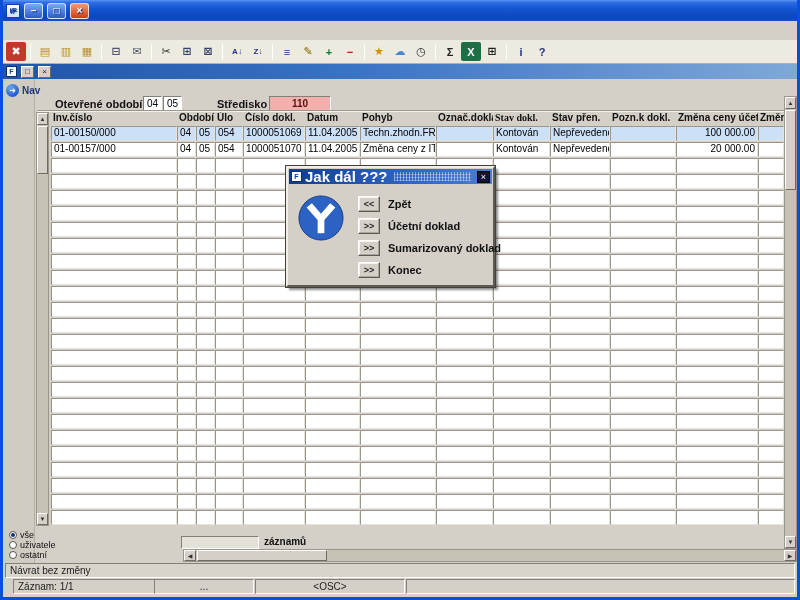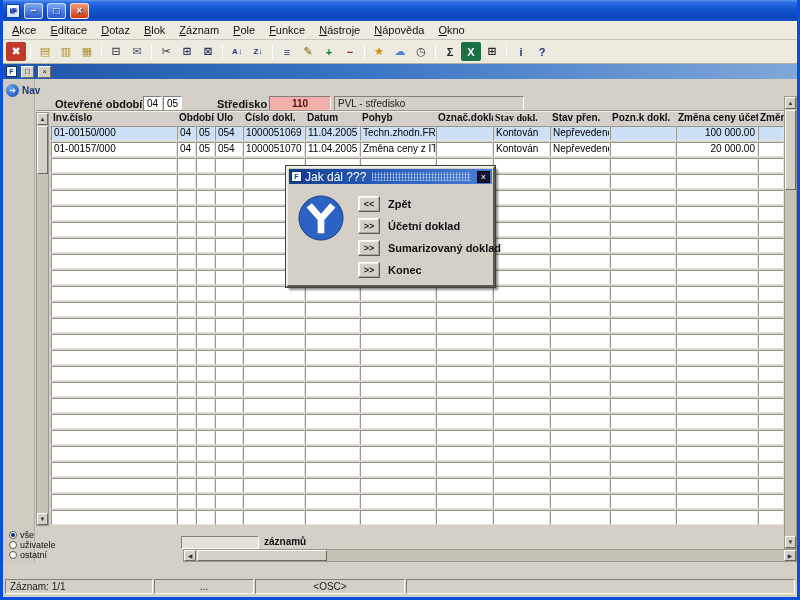--- a/index.html
+++ b/index.html
@@ -56,53 +56,41 @@
 .rdot{width:8px;height:8px;border-radius:50%;background:#fff;border:1px solid #5a5650;position:relative;flex:none}
 .rdot.on::after{content:"";position:absolute;left:1px;top:1px;width:4px;height:4px;border-radius:50%;background:#10307a}
 .recfield{position:absolute;left:178px;top:457px;width:78px;height:13px;background:#E4E1D8;border:1px solid;border-color:#848078 #fff #fff #848078;font-size:9px}
 .reclabel{position:absolute;left:261px;top:457px;font-size:10px;font-weight:bold;color:#111}
 
 .statusmsg{position:absolute;left:2px;top:563px;width:790px;height:15px;background:#D8D4CA;border:1px solid;border-color:#848078 #fff #fff #848078;font-size:10px;padding:1px 4px;color:#222}
 .scell{position:absolute;top:579px;height:15px;background:#D4D0C8;border:1px solid;border-color:#848078 #fff #fff #848078;font-size:10px;padding:1px 4px;color:#222}
 
 .dialog{position:absolute;left:283px;top:166px;width:209px;height:121px;background:#D4D0C8;border:2px solid;border-color:#f0ede6 #5e5a52 #5e5a52 #f0ede6;box-shadow:0 0 0 1px #44403a,3px 3px 2px rgba(30,30,30,.5);z-index:10}
 .dtitle{height:15px;margin:1px;background:linear-gradient(90deg,#123d8e,#2d63c0 55%,#4a7ed0);display:flex;align-items:center;gap:3px;padding:0 2px;color:#fff}
-.dtext{font-weight:normal;font-size:12px;white-space:nowrap}
+.dtext{font-weight:bold;font-size:15px;white-space:nowrap}
 .dpattern{flex:1;height:9px;margin:0 3px;background:repeating-linear-gradient(90deg,rgba(215,228,248,.55) 0 1px,transparent 1px 3px),repeating-linear-gradient(0deg,rgba(215,228,248,.35) 0 1px,transparent 1px 3px)}
 .dclose{width:13px;height:12px;background:#14142e;color:#fff;font-size:9px;line-height:10px;text-align:center;border:1px solid #000;flex:none}
 .dbody{display:flex;padding:10px 6px 6px 10px;gap:14px;align-items:flex-start}
 .dbuttons{display:flex;flex-direction:column;gap:6px;padding-top:1px}
 .drow{display:flex;align-items:center;gap:8px}
 .dbtn{width:22px;height:16px;background:#D4D0C8;border:1px solid;border-color:#fff #5e5a52 #5e5a52 #fff;box-shadow:inset -1px -1px 0 #aaa69c,inset 1px 1px 0 #f6f3ec;font-size:9px;text-align:center;line-height:14px;font-weight:bold;color:#222;flex:none}
 .dlabel{font-weight:bold;font-size:11px;color:#111;white-space:nowrap}
 </style>
 </head>
 <body>
 
 <div class="win">
 
   <div class="titlebar">
     <div class="appicon">iF</div>
     <div class="wbtn min">–</div>
     <div class="wbtn max">□</div>
     <div class="wbtn close">×</div>
   </div>
 
-  <div class="menubar">
-      <div class="mitem">Akce</div>
-      <div class="mitem">Editace</div>
-      <div class="mitem">Dotaz</div>
-      <div class="mitem">Blok</div>
-      <div class="mitem">Záznam</div>
-      <div class="mitem">Pole</div>
-      <div class="mitem">Funkce</div>
-      <div class="mitem">Nástroje</div>
-      <div class="mitem">Nápověda</div>
-      <div class="mitem">Okno</div>
-    </div>
 
   <div class="toolbar">
       <div class="tbtn" style="background: rgb(192, 57, 43); border-radius: 2px;">
         <span style="color: rgb(255, 255, 255);">✖</span>
       </div>
       <div class="tsep"></div>
       <div class="tbtn">
         <span style="color: rgb(184, 145, 46);">▤</span>
       </div>
       <div class="tbtn">
@@ -188,21 +176,20 @@
     <div class="nav">
       <div class="navicon">➜</div>
       <div class="navlabel">Nav</div>
     </div>
 
     <div class="fh" style="left:52px">Otevřené období</div>
     <div class="ffield" style="left:140px;width:19px">04</div>
     <div class="ffield" style="left:160px;width:19px">05</div>
     <div class="fh" style="left:214px">Středisko</div>
     <div class="ffield pink" style="left:266px;width:62px">110</div>
-    <div class="ffield disp" style="left:331px;width:190px">PVL - středisko</div>
     <div class="sepline"></div>
 
     <div class="ghead">
         <div class="gh" style="width: 126px;">Inv.číslo</div>
         <div class="gh" style="width: 38px;">Období</div>
         <div class="gh" style="width: 28px;">Úlo</div>
         <div class="gh" style="width: 62px;">Číslo dokl.</div>
         <div class="gh" style="width: 55px;">Datum</div>
         <div class="gh" style="width: 76px;">Pohyb</div>
         <div class="gh" style="width: 57px;">Označ.dokladu</div>
@@ -618,21 +605,22 @@
     </div>
     <div class="radio-row" style="left:6px;top:471px">
       <span class="rdot"></span>
       <span>ostatní</span>
     </div>
 
     <div class="recfield"></div>
     <div class="reclabel">záznamů</div>
   </div>
 
-  <div class="scell" style="left:2px;width:148px">Záznam: 1/1</div>
+  <div class="statusmsg">Návrat bez změny</div>
+  <div class="scell" style="left:10px;width:148px">Záznam: 1/1</div>
   <div class="scell" style="left:151px;width:100px;text-align:center">...</div>
   <div class="scell" style="left:252px;width:150px;text-align:center">&lt;OSC&gt;</div>
   <div class="scell" style="left:403px;width:389px"></div>
 
   <div class="dialog">
     <div class="dtitle">
       <div class="mdiicon">F</div>
       <span class="dtext">Jak dál ???</span>
       <span class="dpattern"></span>
       <span class="dclose">×</span>

